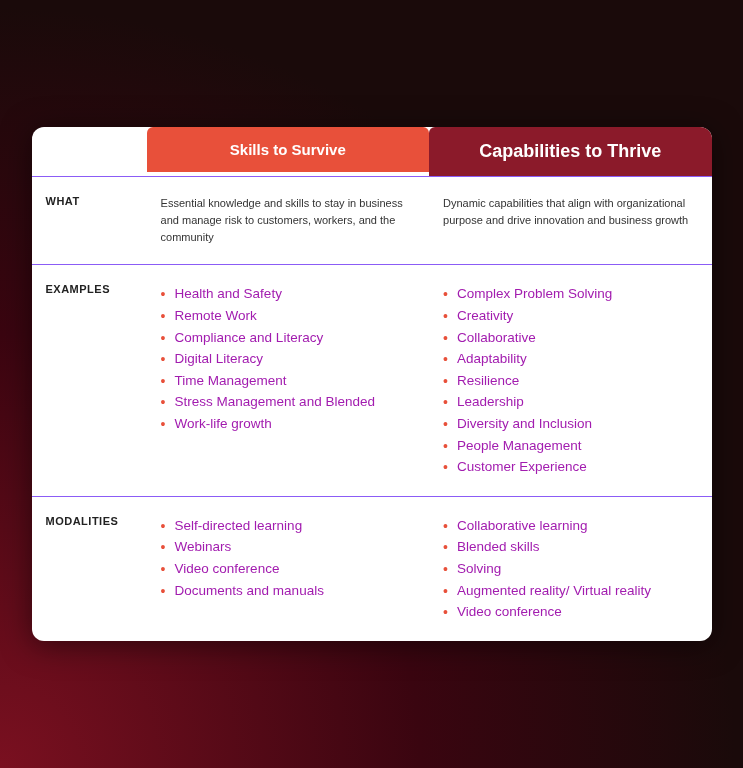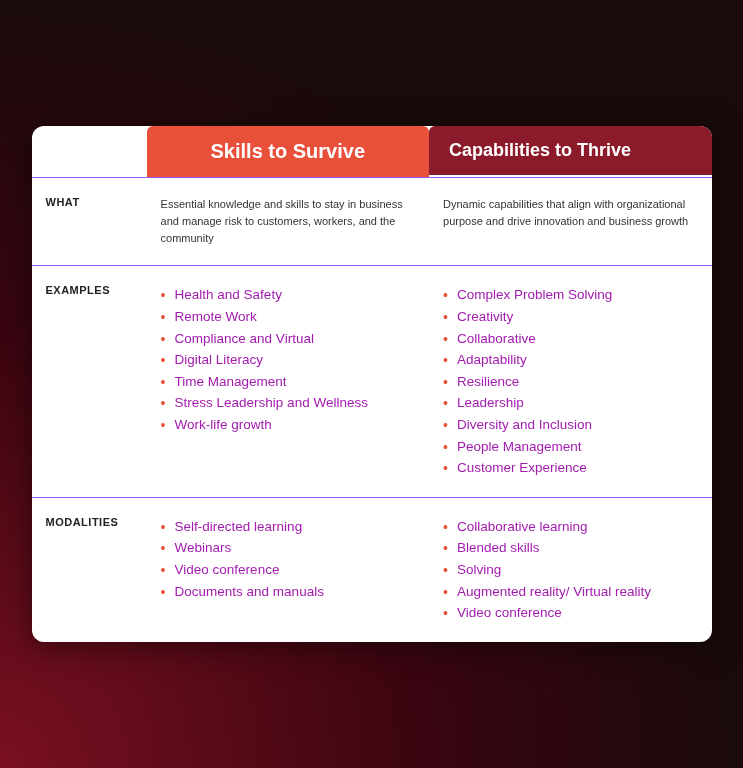--- a/index.html
+++ b/index.html
@@ -49,33 +49,33 @@
     }
 
     .header-label-cell {
       width: 110px;
       padding: 16px 10px;
     }
 
     .header-survive {
       background: #e8503a;
       color: white;
-      font-size: 20px;
+      font-size: 15px;
       font-weight: bold;
       text-align: center;
       padding: 14px 20px;
       border-radius: 6px 6px 0 0;
     }
 
     .header-thrive {
       background: #8b1a2a;
       color: white;
       font-size: 18px;
       font-weight: bold;
-      text-align: left;
+      text-align: center;
       padding: 14px 20px;
       border-radius: 6px 6px 0 0;
     }
 
     .survive-col {
       width: 270px;
       padding: 0;
     }
 
     .thrive-col {
@@ -163,24 +163,24 @@
         <p class="what-text">Dynamic capabilities that align with organizational purpose and drive innovation and business growth</p>
       </td>
     </tr>
 
     <tr class="body-row">
       <td class="row-label">EXAMPLES</td>
       <td>
         <ul class="bullet-list" id="survive-examples-list">
               <li>Health and Safety</li>
               <li>Remote Work</li>
-              <li>Compliance and Virtual</li>
+              <li>Compliance and Literacy</li>
               <li>Digital Literacy</li>
               <li>Time Management</li>
-              <li>Stress Leadership and Wellness</li>
+              <li>Stress Management and Blended</li>
               <li>Work-life growth</li>
             </ul>
       </td>
       <td>
         <ul class="bullet-list thrive-list" id="thrive-examples-list">
               <li>Complex Problem Solving</li>
               <li>Creativity</li>
               <li>Collaborative</li>
               <li>Adaptability</li>
               <li>Resilience</li>

